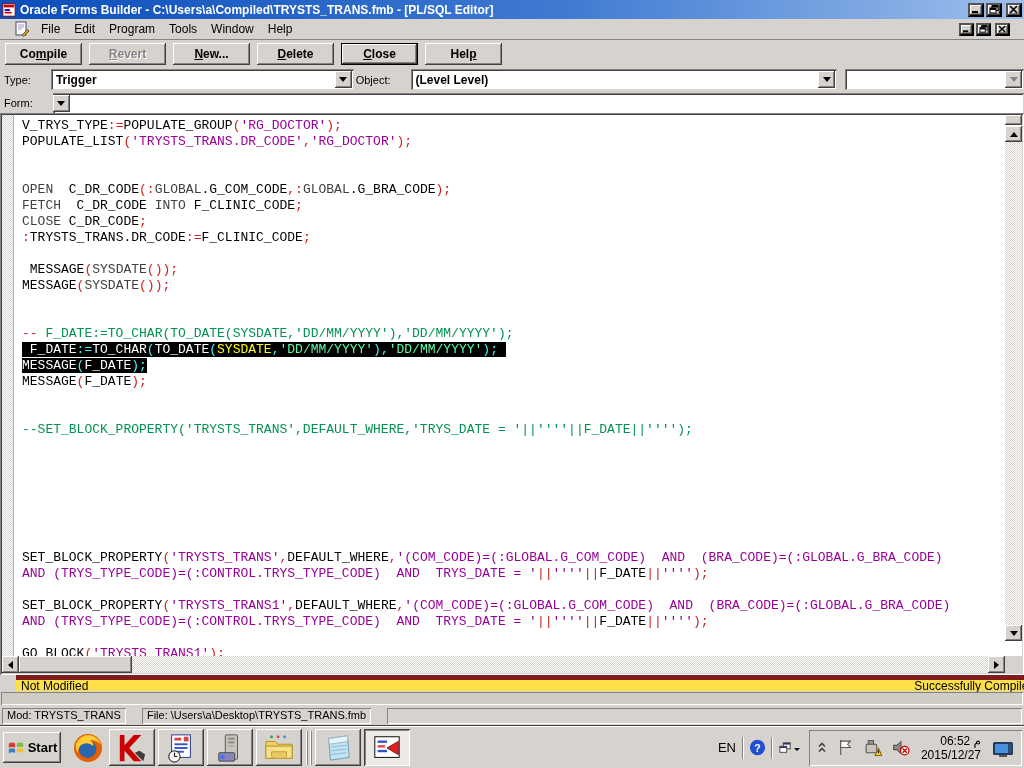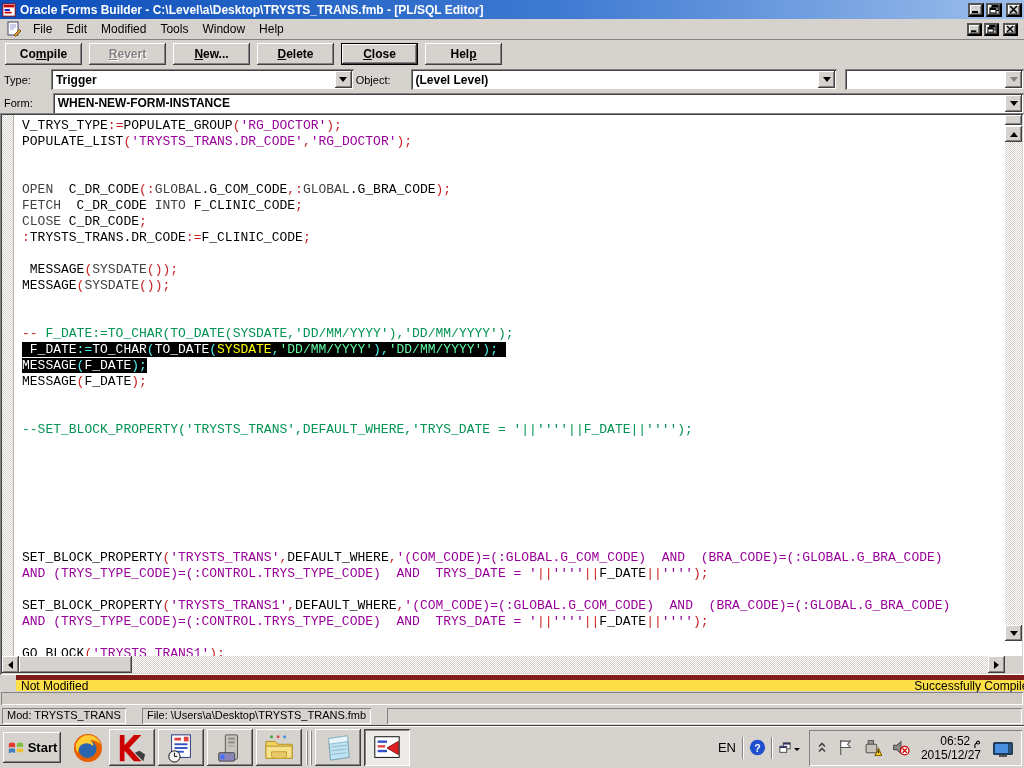--- a/index.html
+++ b/index.html
@@ -18,21 +18,21 @@
   #titlebar { position:absolute; left:0; top:0; width:1024px; height:19px;
     background:linear-gradient(90deg,#0b4dba 0%, #3f7ad2 55%, #9ebfec 100%);
     display:flex; align-items:center; padding:0 2px; }
   #titlebar .title { color:#fff; font-weight:bold; font-size:12px; margin-left:4px; white-space:nowrap; flex:1; }
   .winbtns { display:flex; gap:2px; align-items:center; }
   .wbtn { width:16px; height:14px; display:flex; align-items:center; justify-content:center; cursor:default; }
   .wbtn svg { display:block; }
 
   
   #menubar { position:absolute; left:0; top:19px; width:1024px; height:21px; background:#d6d3ce;
-    display:flex; align-items:center; padding:0 6px; border-bottom:1px solid #848284; }
+    display:flex; align-items:center; padding:0 14px; border-bottom:1px solid #848284; }
   #menubar nav { display:flex; flex:1; }
   .menuitem { padding:2px 7px; font-size:12px; color:#000; }
   #menubar .winbtns .wbtn { width:15px; height:13px; }
 
   
   #toolbar { position:absolute; left:0; top:41px; width:1024px; height:26px; display:flex; align-items:center; gap:7px; padding-left:5px; background:#d6d3ce; }
   .tbtn { width:77px; height:22px; font-family:"Liberation Sans",sans-serif; font-size:12px; font-weight:bold; color:#000;
     background:#d6d3ce; border:0; box-shadow: inset -1px -1px 0 #424142, inset 1px 1px 0 #ffffff, inset -2px -2px 0 #848284; }
   .tbtn.defbtn { outline:1px solid #000; outline-offset:-1px; box-shadow: inset -2px -2px 0 #424142, inset 2px 2px 0 #ffffff, inset -3px -3px 0 #848284; }
   .tbtn.dis { color:#848284; text-shadow:1px 1px 0 #fff; }
@@ -113,21 +113,21 @@
 </head>
 <body>
 
 <div id="titlebar">
   <svg width="14" height="14" viewBox="0 0 16 16">
       <rect x="1" y="1" width="14" height="14" fill="#fff" stroke="#800000"></rect>
       <rect x="2" y="2" width="12" height="3" fill="#cc0000"></rect>
       <rect x="3" y="7" width="6" height="2" fill="#0000cc"></rect>
       <rect x="3" y="10" width="8" height="2" fill="#cc0000"></rect>
     </svg>
-  <span class="title">Oracle Forms Builder - C:\Level\a\Desktop\TRYSTS_TRANS.fmb - [PL/SQL Editor]</span>
+  <span class="title">Oracle Forms Builder - C:\Users\a\Compiled\TRYSTS_TRANS.fmb - [PL/SQL Editor]</span>
   <span class="winbtns">
     <button class="wbtn raised">
         <svg width="10" height="9" viewBox="0 0 10 9">
           <rect x="1" y="6" width="6" height="2" fill="#000"></rect>
         </svg>
       </button>
     <button class="wbtn raised">
         <svg width="10" height="9" viewBox="0 0 10 9">
           <rect x="3" y="0.5" width="6" height="5" fill="#fff" stroke="#000"></rect>
           <rect x="3" y="0.5" width="6" height="2" fill="#000"></rect>
@@ -145,21 +145,21 @@
 
 <div id="menubar">
   <svg width="16" height="16" viewBox="0 0 16 16" style="margin-right:4px">
       <rect x="2" y="1" width="10" height="13" fill="#fff" stroke="#446"></rect>
       <path d="M4 4h6M4 6h6M4 8h4" stroke="#99c"></path>
       <path d="M8 14 L13.5 8.5 L15 10 L9.5 15.5 Z" fill="#e0a030" stroke="#805010"></path>
     </svg>
   <nav>
       <span class="menuitem">File</span>
       <span class="menuitem">Edit</span>
-      <span class="menuitem">Modified</span>
+      <span class="menuitem">Program</span>
       <span class="menuitem">Tools</span>
       <span class="menuitem">Window</span>
       <span class="menuitem">Help</span>
     </nav>
   <span class="winbtns">
     <button class="wbtn raised">
         <svg width="9" height="8" viewBox="0 0 10 9">
           <rect x="1" y="6" width="6" height="2" fill="#000"></rect>
         </svg>
       </button>
@@ -207,21 +207,20 @@
     <span class="cval"></span>
     <span class="arrbtn">
         <i class="tri-dn"></i>
       </span>
   </div>
 </div>
 
 <div class="frow" id="row-name">
   <label class="flabel">Form:</label>
   <div class="combo" style="width:982px">
-    <span class="cval">WHEN-NEW-FORM-INSTANCE</span>
     <span class="arrbtn">
         <i class="tri-dn"></i>
       </span>
   </div>
 </div>
 
 <div id="editor">
   <div id="lmargin" class="dither"></div>
   <div id="code"><div class="cl"><span class="t-n">V_TRYS_TYPE</span><span class="t-p">:=</span><span class="t-n">POPULATE_GROUP</span><span class="t-p">(</span><span class="t-s">'RG_DOCTOR'</span><span class="t-p">);</span></div><div class="cl"><span class="t-n">POPULATE_LIST</span><span class="t-p">(</span><span class="t-s">'TRYSTS_TRANS.DR_CODE'</span><span class="t-p">,</span><span class="t-s">'RG_DOCTOR'</span><span class="t-p">);</span></div><div class="cl">&nbsp;</div><div class="cl">&nbsp;</div><div class="cl"><span class="t-k">OPEN</span><span class="t-n">  C_DR_CODE</span><span class="t-p">(:</span><span class="t-k">GLOBAL</span><span class="t-n">.G_COM_CODE</span><span class="t-p">,:</span><span class="t-k">GLOBAL</span><span class="t-n">.G_BRA_CODE</span><span class="t-p">);</span></div><div class="cl"><span class="t-k">FETCH</span><span class="t-n">  C_DR_CODE </span><span class="t-k">INTO</span><span class="t-n"> F_CLINIC_CODE</span><span class="t-p">;</span></div><div class="cl"><span class="t-k">CLOSE</span><span class="t-n"> C_DR_CODE</span><span class="t-p">;</span></div><div class="cl"><span class="t-p">:</span><span class="t-n">TRYSTS_TRANS.DR_CODE</span><span class="t-p">:=</span><span class="t-n">F_CLINIC_CODE</span><span class="t-p">;</span></div><div class="cl">&nbsp;</div><div class="cl"><span class="t-n"> MESSAGE</span><span class="t-p">(</span><span class="t-k">SYSDATE</span><span class="t-p">());</span></div><div class="cl"><span class="t-n">MESSAGE</span><span class="t-p">(</span><span class="t-k">SYSDATE</span><span class="t-p">());</span></div><div class="cl">&nbsp;</div><div class="cl">&nbsp;</div><div class="cl"><span class="t-p">--</span><span class="t-c"> F_DATE:=TO_CHAR(TO_DATE(SYSDATE,'DD/MM/YYYY'),'DD/MM/YYYY');</span></div><div class="cl"><span class="sel"><span class="t-n"> F_DATE</span><span class="t-p">:=</span><span class="t-n">TO_CHAR</span><span class="t-p">(</span><span class="t-n">TO_DATE</span><span class="t-p">(</span><span class="t-k">SYSDATE</span><span class="t-p">,</span><span class="t-s">'DD/MM/YYYY'</span><span class="t-p">),</span><span class="t-s">'DD/MM/YYYY'</span><span class="t-p">);</span><span class="t-n"> </span></span></div><div class="cl"><span class="sel"><span class="t-n">MESSAGE</span><span class="t-p">(</span><span class="t-n">F_DATE</span><span class="t-p">);</span></span></div><div class="cl"><span class="t-n">MESSAGE</span><span class="t-p">(</span><span class="t-n">F_DATE</span><span class="t-p">);</span></div><div class="cl">&nbsp;</div><div class="cl">&nbsp;</div><div class="cl"><span class="t-c">--SET_BLOCK_PROPERTY('TRYSTS_TRANS',DEFAULT_WHERE,'TRYS_DATE = '||''''||F_DATE||'''');</span></div><div class="cl">&nbsp;</div><div class="cl">&nbsp;</div><div class="cl">&nbsp;</div><div class="cl">&nbsp;</div><div class="cl">&nbsp;</div><div class="cl">&nbsp;</div><div class="cl">&nbsp;</div><div class="cl"><span class="t-n">SET_BLOCK_PROPERTY</span><span class="t-p">(</span><span class="t-s">'TRYSTS_TRANS'</span><span class="t-p">,</span><span class="t-n">DEFAULT_WHERE</span><span class="t-p">,</span><span class="t-s">'(COM_CODE)=(:GLOBAL.G_COM_CODE)  AND  (BRA_CODE)=(:GLOBAL.G_BRA_CODE)</span></div><div class="cl"><span class="t-s">AND (TRYS_TYPE_CODE)=(:CONTROL.TRYS_TYPE_CODE)  AND  TRYS_DATE = '</span><span class="t-p">||</span><span class="t-s">''''</span><span class="t-p">||</span><span class="t-n">F_DATE</span><span class="t-p">||</span><span class="t-s">''''</span><span class="t-p">);</span></div><div class="cl">&nbsp;</div><div class="cl"><span class="t-n">SET_BLOCK_PROPERTY</span><span class="t-p">(</span><span class="t-s">'TRYSTS_TRANS1'</span><span class="t-p">,</span><span class="t-n">DEFAULT_WHERE</span><span class="t-p">,</span><span class="t-s">'(COM_CODE)=(:GLOBAL.G_COM_CODE)  AND  (BRA_CODE)=(:GLOBAL.G_BRA_CODE)</span></div><div class="cl"><span class="t-s">AND (TRYS_TYPE_CODE)=(:CONTROL.TRYS_TYPE_CODE)  AND  TRYS_DATE = '</span><span class="t-p">||</span><span class="t-s">''''</span><span class="t-p">||</span><span class="t-n">F_DATE</span><span class="t-p">||</span><span class="t-s">''''</span><span class="t-p">);</span></div><div class="cl">&nbsp;</div><div class="cl"><span class="t-n">GO_BLOCK</span><span class="t-p">(</span><span class="t-s">'TRYSTS_TRANS1'</span><span class="t-p">);</span></div></div>
   <div id="vscroll">

